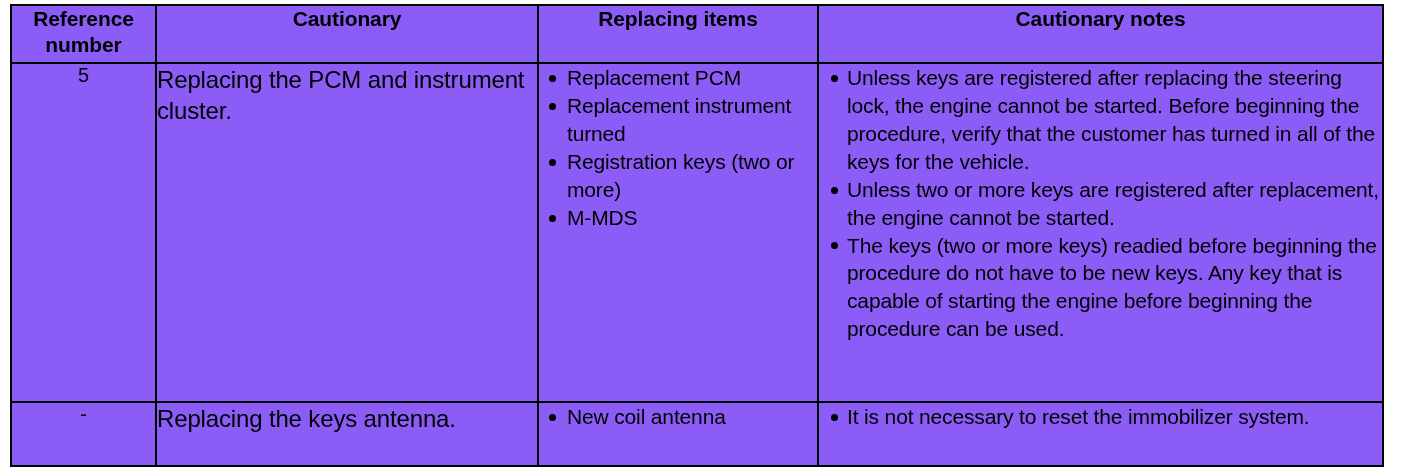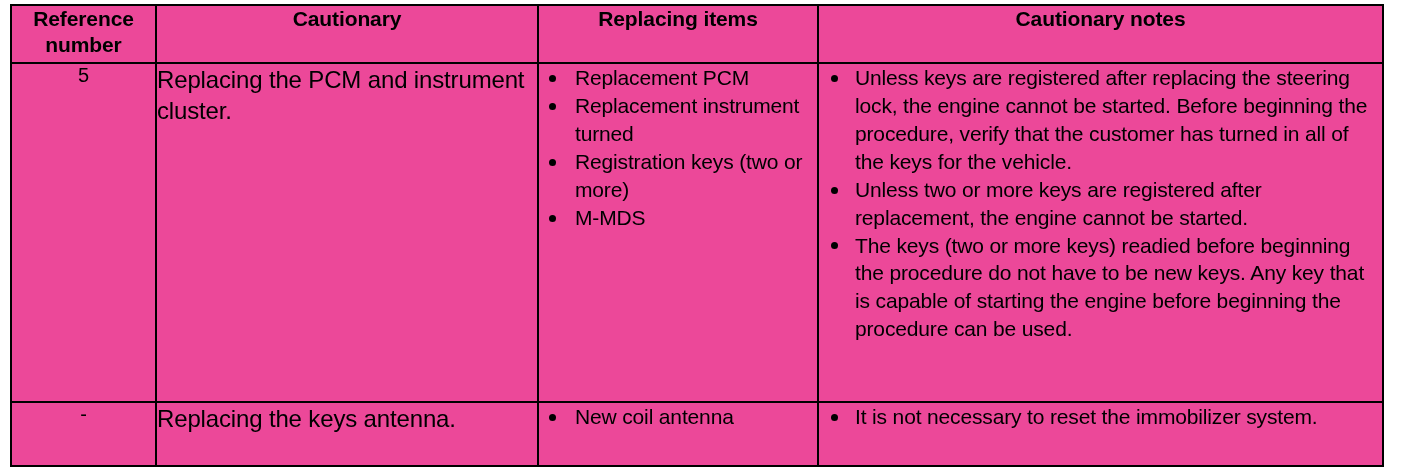--- a/index.html
+++ b/index.html
@@ -18,21 +18,21 @@
     left:10px;top:4px;
     width:1372px;
     border-collapse:collapse;
     table-layout:fixed;
     background:#fff;
   }
   table.doc-table td,table.doc-table th{
     border:2.5px solid #000;
     padding:0;
     vertical-align:top;
-    background:#ec4899;
+    background:#8b5cf6;
     margin-left:40px;
   }
 
   
   col.c-ref{width:145px;}
   col.c-sit{width:382px;}
   col.c-req{width:280px;}
   col.c-cau{width:565px;}
 
   
@@ -68,21 +68,21 @@
     letter-spacing:-0.15px;
   }
 
   ul.bul{
     list-style:none;
     margin:0;
     padding:0;
   }
   ul.bul li{
     position:relative;
-    padding-left:36px;
+    padding-left:28px;
     margin:0 0 0 0;
   }
   ul.bul li .bullet-dot{
     position:absolute;
     left:10px;
     top:0.52em;
     width:7px;height:7px;
     background:#000;
     border-radius:50%;
     display:block;

